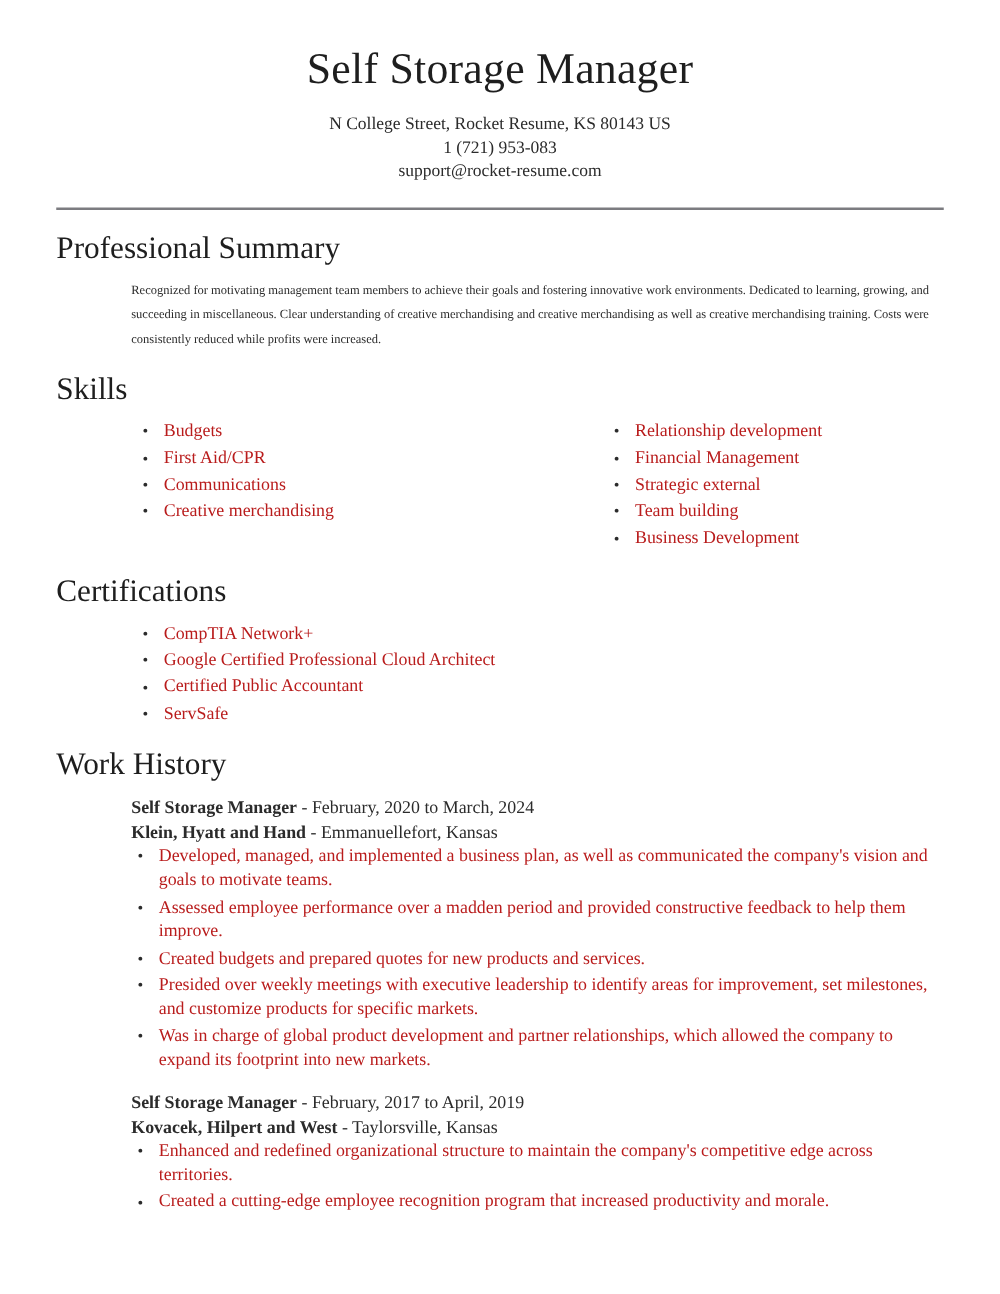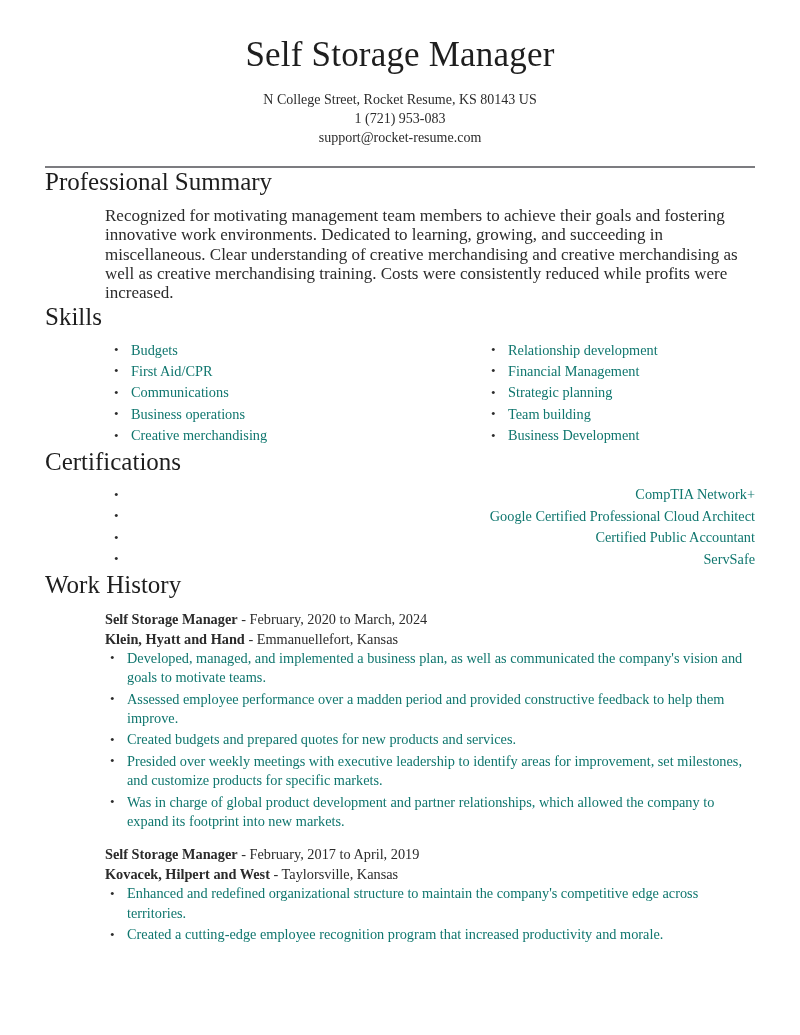--- a/index.html
+++ b/index.html
@@ -43,52 +43,53 @@
   }
   .header-rule {
     border: none;
     border-top: 2px solid #7c7c80;
     margin: 19px 0 0 0;
     width: 100%;
   }
 
   
   .section {
+    margin-top: 17px;
   }
   .section-heading {
     font-size: 25px;
     font-weight: normal;
     line-height: 1.15;
     margin: 0 0 9px 0;
     color: #1e1e1e;
   }
   .section-body {
     padding-left: 60px;
   }
   .summary-text {
-    font-size: 17px;
+    font-size: 10px;
     line-height: 19.4px;
     margin: 0;
     color: #2b2b2b;
     text-align: left;
   }
 
   
   ul.bullets {
     list-style: none;
     margin: 0;
     padding: 0;
   }
   ul.bullets > li {
     position: relative;
     padding-left: 22px;
     font-size: 14.3px;
     line-height: 19.4px;
     margin: 0 0 2px 0;
-    color: #0f766e;
+    color: #b91c1c;
   }
   ul.bullets > li::before {
     content: "\2022";
     position: absolute;
     left: 5px;
     top: -0.5px;
     font-size: 13px;
     color: #2b2b2b;
     line-height: 19.4px;
   }
@@ -101,21 +102,20 @@
   .skills-col {
     width: 50%;
     box-sizing: border-box;
   }
   .skills-col.second {
     padding-left: 54px;
   }
 
   .certs-body {
     padding-left: 64px;
-    text-align: right;
   }
 
   
   .jobs {
     padding-left: 60px;
   }
   .job {
     margin-bottom: 13px;
   }
   .job-line {
@@ -155,29 +155,28 @@
   </div>
 
   <div class="section">
     <h2 class="section-heading">Skills</h2>
     <div class="skills-columns">
       <div class="skills-col first">
         <ul class="bullets" id="skills-left">
             <li>Budgets</li>
             <li>First Aid/CPR</li>
             <li>Communications</li>
-            <li>Business operations</li>
             <li>Creative merchandising</li>
           </ul>
       </div>
       <div class="skills-col second">
         <ul class="bullets" id="skills-right">
             <li>Relationship development</li>
             <li>Financial Management</li>
-            <li>Strategic planning</li>
+            <li>Strategic external</li>
             <li>Team building</li>
             <li>Business Development</li>
           </ul>
       </div>
     </div>
   </div>
 
   <div class="section">
     <h2 class="section-heading">Certifications</h2>
     <div class="certs-body">

